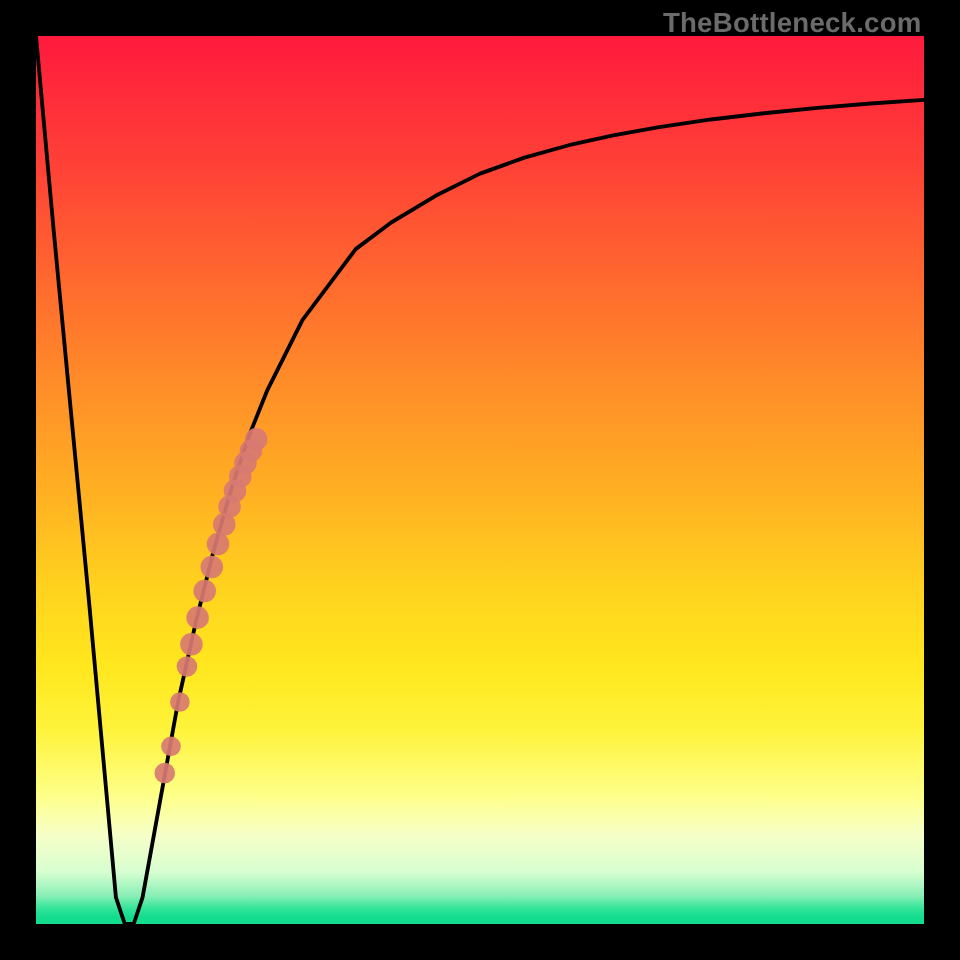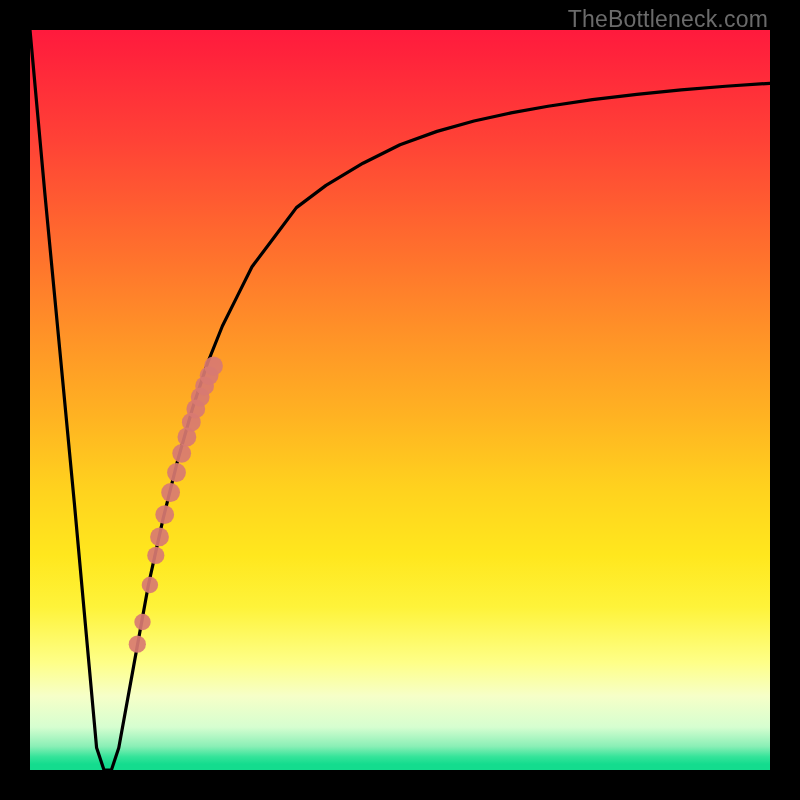--- a/index.html
+++ b/index.html
@@ -54,21 +54,21 @@
     width: 100%;
     height: 100%;
   }
   .watermark {
     position: absolute;
     top: 6px;
     right: 32px;
     color: #6b6b6b;
     font-size: 23px;
     letter-spacing: 0.2px;
-    font-weight: 400;
+    font-weight: 700;
   }
 </style>
 </head>
 <body>
 
 <div class="frame">
 
   <div class="watermark">TheBottleneck.com</div>
 
   <div class="plot-area">

